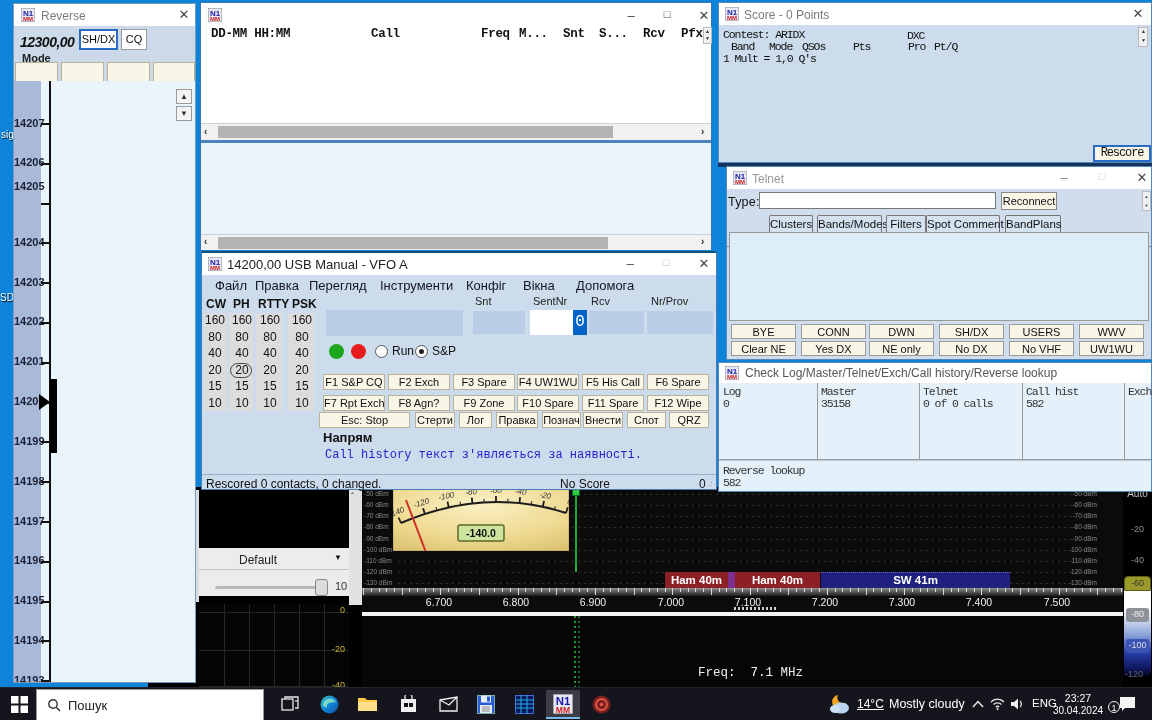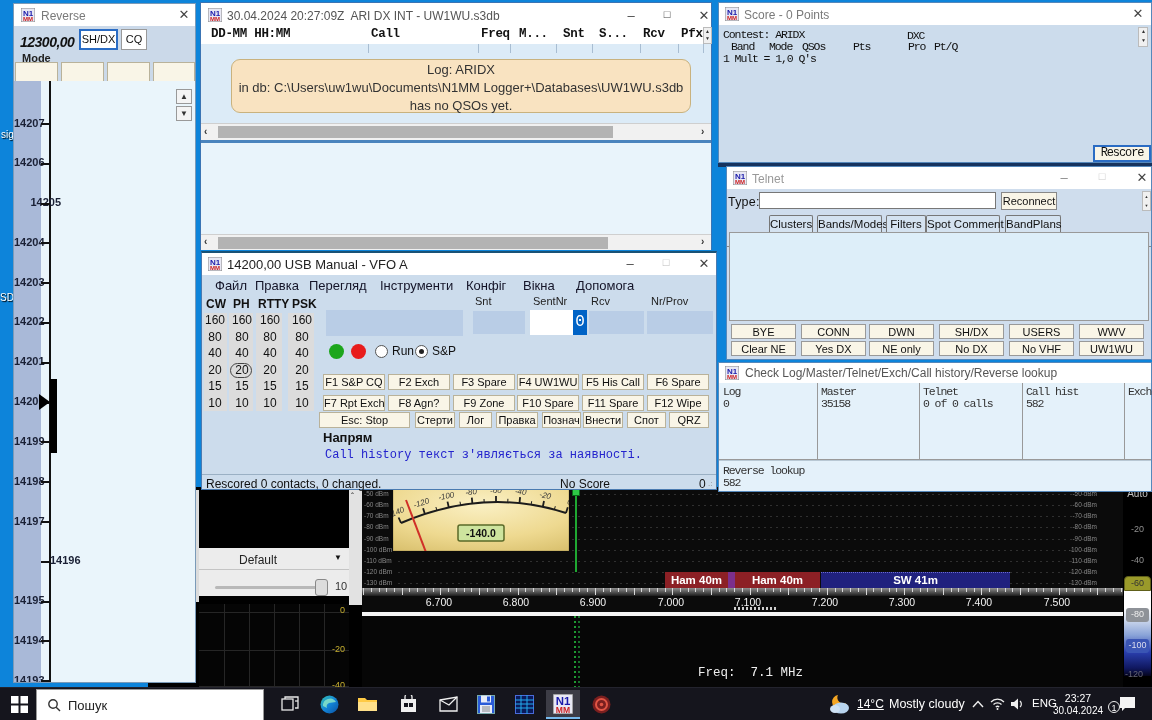--- a/index.html
+++ b/index.html
@@ -250,49 +250,37 @@
 </div>
 </div>
 
 <div id="logwin" class="win" style="left:200px;top:2px;width:512px;height:248px;border:1px solid #3a74b4;">
   <div class="tbar" style="height:24px;">
       <svg class="ico" style="top:5px;" viewBox="0 0 14 14">
         <rect x="0" y="0" width="14" height="14" fill="#e8e8f4" stroke="#888"></rect>
         <text x="7" y="8" font-size="8" font-weight="bold" fill="#1a1aaa" text-anchor="middle">N1</text>
         <text x="7" y="13" font-size="6" font-weight="bold" fill="#cc2222" text-anchor="middle">MM</text>
       </svg>
-    <div class="ttext" style="left:26px;top:6px;color:#555;">30.04.2024 20:27:09Z&nbsp; ARI DX INT - UW1WU.s3db</div>
     <div class="wbtn" style="left:421px;top:5px;">–</div>
     <div class="wbtn" style="left:457px;top:5px;font-size:11px;">□</div>
     <div class="wbtn" style="left:494px;top:5px;">✕</div>
   </div>
 
   <div class="abs mono" style="left:0;top:24px;width:510px;height:17px;background:#fff;font-size:12.5px;font-weight:bold;color:#111;letter-spacing:-0.3px;">
     <span class="abs" style="left:10px;">DD-MM HH:MM</span>
     <span class="abs" style="left:170px;">Call</span>
     <span class="abs" style="left:280px;">Freq</span>
     <span class="abs" style="left:318px;">M...</span>
     <span class="abs" style="left:362px;">Snt</span>
     <span class="abs" style="left:398px;">S...</span>
     <span class="abs" style="left:442px;">Rcv</span>
     <span class="abs" style="left:480px;">Pfx</span>
   </div>
   <div class="abs" style="left:502px;top:24px;width:9px;height:17px;background:#f0f0f0;border:1px solid #bbb;font-size:5px;color:#333;text-align:center;line-height:7px;">▲<br>▼</div>
 
-  <div class="abs" style="left:0;top:41px;width:510px;height:79px;background:#dcebf7;">
-      <div class="abs" style="left:167px;top:0;width:1px;height:9px;background:#a8bdd2;"></div>
-      <div class="abs" style="left:277px;top:0;width:1px;height:9px;background:#a8bdd2;"></div>
-      <div class="abs" style="left:309px;top:0;width:1px;height:9px;background:#a8bdd2;"></div>
-      <div class="abs" style="left:355px;top:0;width:1px;height:9px;background:#a8bdd2;"></div>
-      <div class="abs" style="left:391px;top:0;width:1px;height:9px;background:#a8bdd2;"></div>
-      <div class="abs" style="left:439px;top:0;width:1px;height:9px;background:#a8bdd2;"></div>
-      <div class="abs" style="left:477px;top:0;width:1px;height:9px;background:#a8bdd2;"></div>
-      <div class="abs" style="left:502px;top:0;width:1px;height:9px;background:#a8bdd2;"></div>
-    <div class="abs" style="left:30px;top:15px;width:460px;height:54px;background:#f9e3c1;border:1px solid #c9b27e;border-radius:9px;font-size:13px;color:#333;text-align:center;line-height:18px;padding-top:1px;">Log: ARIDX<br>in db: C:\Users\uw1wu\Documents\N1MM Logger+\Databases\UW1WU.s3db<br>has no QSOs yet.</div>
-  </div>
 
   <div class="abs" style="left:0;top:120px;width:510px;height:17px;background:#f1f1f1;border-top:1px solid #cfcfcf;">
     <div class="abs" style="left:3px;top:2px;font-size:10px;color:#333;font-weight:bold;">‹</div>
     <div class="abs" style="left:500px;top:2px;font-size:10px;color:#333;font-weight:bold;">›</div>
     <div class="abs" style="left:17px;top:2px;width:395px;height:12px;background:#b3b3b3;"></div>
   </div>
   <div class="abs" style="left:0;top:137px;width:510px;height:3px;background:#4a84bd;"></div>
 
   <div class="abs" style="left:0;top:140px;width:510px;height:91px;background:#e9f4fb;"></div>
 
@@ -530,39 +518,39 @@
     <div class="abs cream" style="left:139px;top:36px;width:42px;height:21px;"></div>
   </div>
   <div class="abs" style="left:0;top:77px;width:181px;height:601px;background:#eaf5fb;overflow:hidden;">
     <div class="abs" style="left:0;top:0;width:27px;height:601px;background:#a9b9d8;"></div>
     <div class="abs" style="left:35px;top:0;width:2px;height:601px;background:#111;"></div>
 
     <div class="abs" style="left:0;top:36px;width:25px;text-align:right;font-size:11px;font-weight:bold;color:#1a2035;">14207</div>
     <div class="abs" style="left:27px;top:42px;width:9px;height:1.5px;background:#111;"></div>
     <div class="abs" style="left:0;top:75px;width:25px;text-align:right;font-size:11px;font-weight:bold;color:#1a2035;">14206</div>
     <div class="abs" style="left:27px;top:82px;width:9px;height:1.5px;background:#111;"></div>
-    <div class="abs" style="left:0;top:115px;width:47px;text-align:right;font-size:11px;font-weight:bold;color:#1a2035;">14205</div>
+    <div class="abs" style="left:0;top:99px;width:22px;text-align:right;font-size:11px;font-weight:bold;color:#1a2035;">14205</div>
     <div class="abs" style="left:27px;top:122px;width:9px;height:1.5px;background:#111;"></div>
     <div class="abs" style="left:0;top:155px;width:25px;text-align:right;font-size:11px;font-weight:bold;color:#1a2035;">14204</div>
     <div class="abs" style="left:27px;top:161px;width:9px;height:1.5px;background:#111;"></div>
     <div class="abs" style="left:0;top:195px;width:25px;text-align:right;font-size:11px;font-weight:bold;color:#1a2035;">14203</div>
     <div class="abs" style="left:27px;top:201px;width:9px;height:1.5px;background:#111;"></div>
     <div class="abs" style="left:0;top:234px;width:25px;text-align:right;font-size:11px;font-weight:bold;color:#1a2035;">14202</div>
     <div class="abs" style="left:27px;top:241px;width:9px;height:1.5px;background:#111;"></div>
     <div class="abs" style="left:0;top:274px;width:25px;text-align:right;font-size:11px;font-weight:bold;color:#1a2035;">14201</div>
     <div class="abs" style="left:27px;top:281px;width:9px;height:1.5px;background:#111;"></div>
     <div class="abs" style="left:0;top:314px;width:25px;text-align:right;font-size:11px;font-weight:bold;color:#1a2035;">14200</div>
     <div class="abs" style="left:27px;top:321px;width:9px;height:1.5px;background:#111;"></div>
     <div class="abs" style="left:0;top:354px;width:25px;text-align:right;font-size:11px;font-weight:bold;color:#1a2035;">14199</div>
     <div class="abs" style="left:27px;top:360px;width:9px;height:1.5px;background:#111;"></div>
     <div class="abs" style="left:0;top:394px;width:25px;text-align:right;font-size:11px;font-weight:bold;color:#1a2035;">14198</div>
     <div class="abs" style="left:27px;top:400px;width:9px;height:1.5px;background:#111;"></div>
     <div class="abs" style="left:0;top:434px;width:25px;text-align:right;font-size:11px;font-weight:bold;color:#1a2035;">14197</div>
     <div class="abs" style="left:27px;top:440px;width:9px;height:1.5px;background:#111;"></div>
-    <div class="abs" style="left:0;top:473px;width:25px;text-align:right;font-size:11px;font-weight:bold;color:#1a2035;padding-left:36px;">14196</div>
+    <div class="abs" style="left:0;top:473px;width:25px;text-align:right;font-size:11px;font-weight:bold;color:#1a2035;">14196</div>
     <div class="abs" style="left:27px;top:480px;width:9px;height:1.5px;background:#111;"></div>
     <div class="abs" style="left:0;top:513px;width:25px;text-align:right;font-size:11px;font-weight:bold;color:#1a2035;">14195</div>
     <div class="abs" style="left:27px;top:520px;width:9px;height:1.5px;background:#111;"></div>
     <div class="abs" style="left:0;top:553px;width:25px;text-align:right;font-size:11px;font-weight:bold;color:#1a2035;">14194</div>
     <div class="abs" style="left:27px;top:559px;width:9px;height:1.5px;background:#111;"></div>
     <div class="abs" style="left:0;top:593px;width:25px;text-align:right;font-size:11px;font-weight:bold;color:#1a2035;">14193</div>
     <div class="abs" style="left:27px;top:599px;width:9px;height:1.5px;background:#111;"></div>
 
     <div class="abs" style="left:162px;top:8px;width:16px;height:15px;background:#f4f4f4;border:1px solid #999;font-size:8px;text-align:center;line-height:13px;color:#333;">▲</div>
     <div class="abs" style="left:162px;top:25px;width:16px;height:15px;background:#f4f4f4;border:1px solid #999;font-size:8px;text-align:center;line-height:13px;color:#333;">▼</div>

